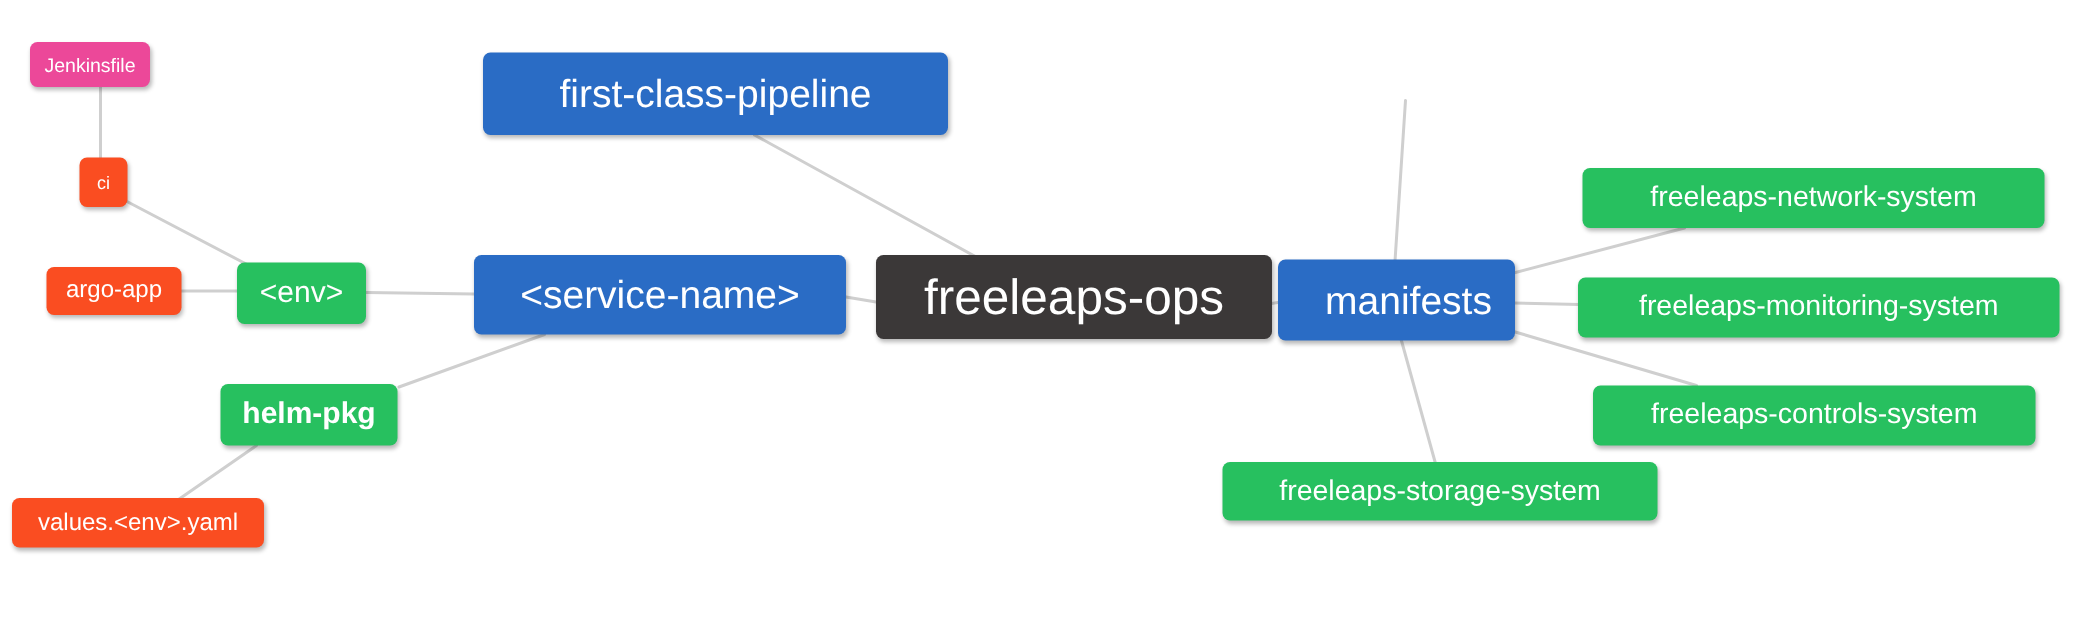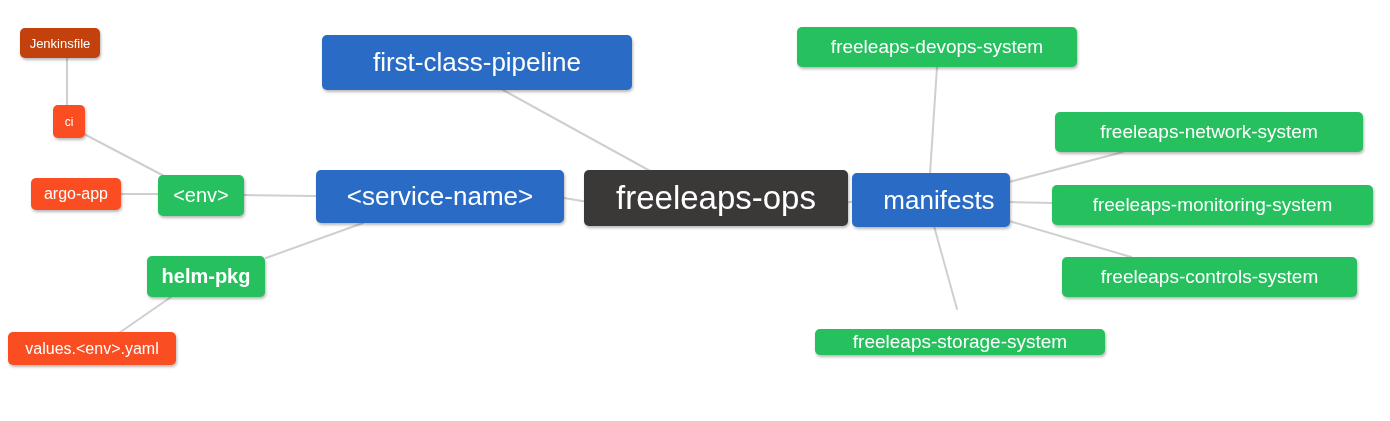--- a/index.html
+++ b/index.html
@@ -51,21 +51,21 @@
   .n-helm        { left: 147px;  top: 256px; width: 118px; height: 41px; font-size: 20px; }
   .n-values      { left: 8px;    top: 332px; width: 168px; height: 33px; font-size: 16px; }
   .n-fcp         { left: 322px;  top: 35px;  width: 310px; height: 55px; font-size: 26px; }
   .n-service     { left: 316px;  top: 170px; width: 248px; height: 53px; font-size: 26px; }
   .n-ops         { left: 584px;  top: 170px; width: 264px; height: 56px; font-size: 33px; }
   .n-manifests   { left: 852px;  top: 173px; width: 158px; height: 54px; font-size: 26px; padding-left: 16px; }
   .n-devops      { left: 797px;  top: 27px;  width: 280px; height: 40px; font-size: 19px; }
   .n-network     { left: 1055px; top: 112px; width: 308px; height: 40px; font-size: 19px; }
   .n-monitoring  { left: 1052px; top: 185px; width: 321px; height: 40px; font-size: 19px; }
   .n-controls    { left: 1062px; top: 257px; width: 295px; height: 40px; font-size: 19px; }
-  .n-storage     { left: 815px;  top: 308px; width: 290px; height: 26px; font-size: 19px; margin-top: 21px; }
+  .n-storage     { left: 815px;  top: 308px; width: 290px; height: 39px; font-size: 19px; }
 </style>
 </head>
 <body>
 
 <div class="canvas">
 
   <svg class="edges" viewBox="0 0 1390 421" xmlns="http://www.w3.org/2000/svg">
     <line x1="67" y1="58" x2="67" y2="106" style="stroke: rgb(207, 207, 207);"></line>
     <line x1="84" y1="134" x2="166" y2="177" style="stroke: rgb(207, 207, 207);"></line>
     <line x1="121" y1="194" x2="158" y2="194" style="stroke: rgb(207, 207, 207);"></line>
@@ -75,29 +75,28 @@
     <line x1="363" y1="223" x2="266" y2="258" style="stroke: rgb(207, 207, 207);"></line>
     <line x1="171" y1="297" x2="119" y2="333" style="stroke: rgb(207, 207, 207);"></line>
     <line x1="844" y1="203" x2="856" y2="201" style="stroke: rgb(207, 207, 207);"></line>
     <line x1="930" y1="174" x2="937" y2="67" style="stroke: rgb(207, 207, 207);"></line>
     <line x1="1009" y1="182" x2="1123" y2="152" style="stroke: rgb(207, 207, 207);"></line>
     <line x1="1009" y1="202" x2="1053" y2="203" style="stroke: rgb(207, 207, 207);"></line>
     <line x1="1009" y1="221" x2="1131" y2="257" style="stroke: rgb(207, 207, 207);"></line>
     <line x1="934" y1="226" x2="957" y2="309" style="stroke: rgb(207, 207, 207);"></line>
   </svg>
 
-  <div class="node n-jenkinsfile" style="background-color: #c2410c;">Jenkinsfile</div>
+  <div class="node n-jenkinsfile" style="background-color: #ec4899;">Jenkinsfile</div>
   <div class="node n-ci" style="background-color: rgb(250, 77, 33);">ci</div>
   <div class="node n-argo" style="background-color: rgb(250, 77, 33);">argo-app</div>
   <div class="node n-env" style="background-color: rgb(39, 192, 95);">&lt;env&gt;</div>
   <div class="node n-helm" style="background-color: rgb(39, 192, 95); font-weight: bold;">helm-pkg</div>
   <div class="node n-values" style="background-color: rgb(250, 77, 33);">values.&lt;env&gt;.yaml</div>
   <div class="node n-fcp" style="background-color: rgb(42, 108, 197);">first-class-pipeline</div>
   <div class="node n-service" style="background-color: rgb(42, 108, 197);">&lt;service-name&gt;</div>
   <div class="node n-ops" style="background-color: rgb(59, 56, 56);">freeleaps-ops</div>
   <div class="node n-manifests" style="background-color: rgb(42, 108, 197);">manifests</div>
-  <div class="node n-devops" style="background-color: rgb(39, 192, 95);">freeleaps-devops-system</div>
   <div class="node n-network" style="background-color: rgb(39, 192, 95);">freeleaps-network-system</div>
   <div class="node n-monitoring" style="background-color: rgb(39, 192, 95);">freeleaps-monitoring-system</div>
   <div class="node n-controls" style="background-color: rgb(39, 192, 95);">freeleaps-controls-system</div>
   <div class="node n-storage" style="background-color: rgb(39, 192, 95);">freeleaps-storage-system</div>
 
 </div>
 
 </body></html>

